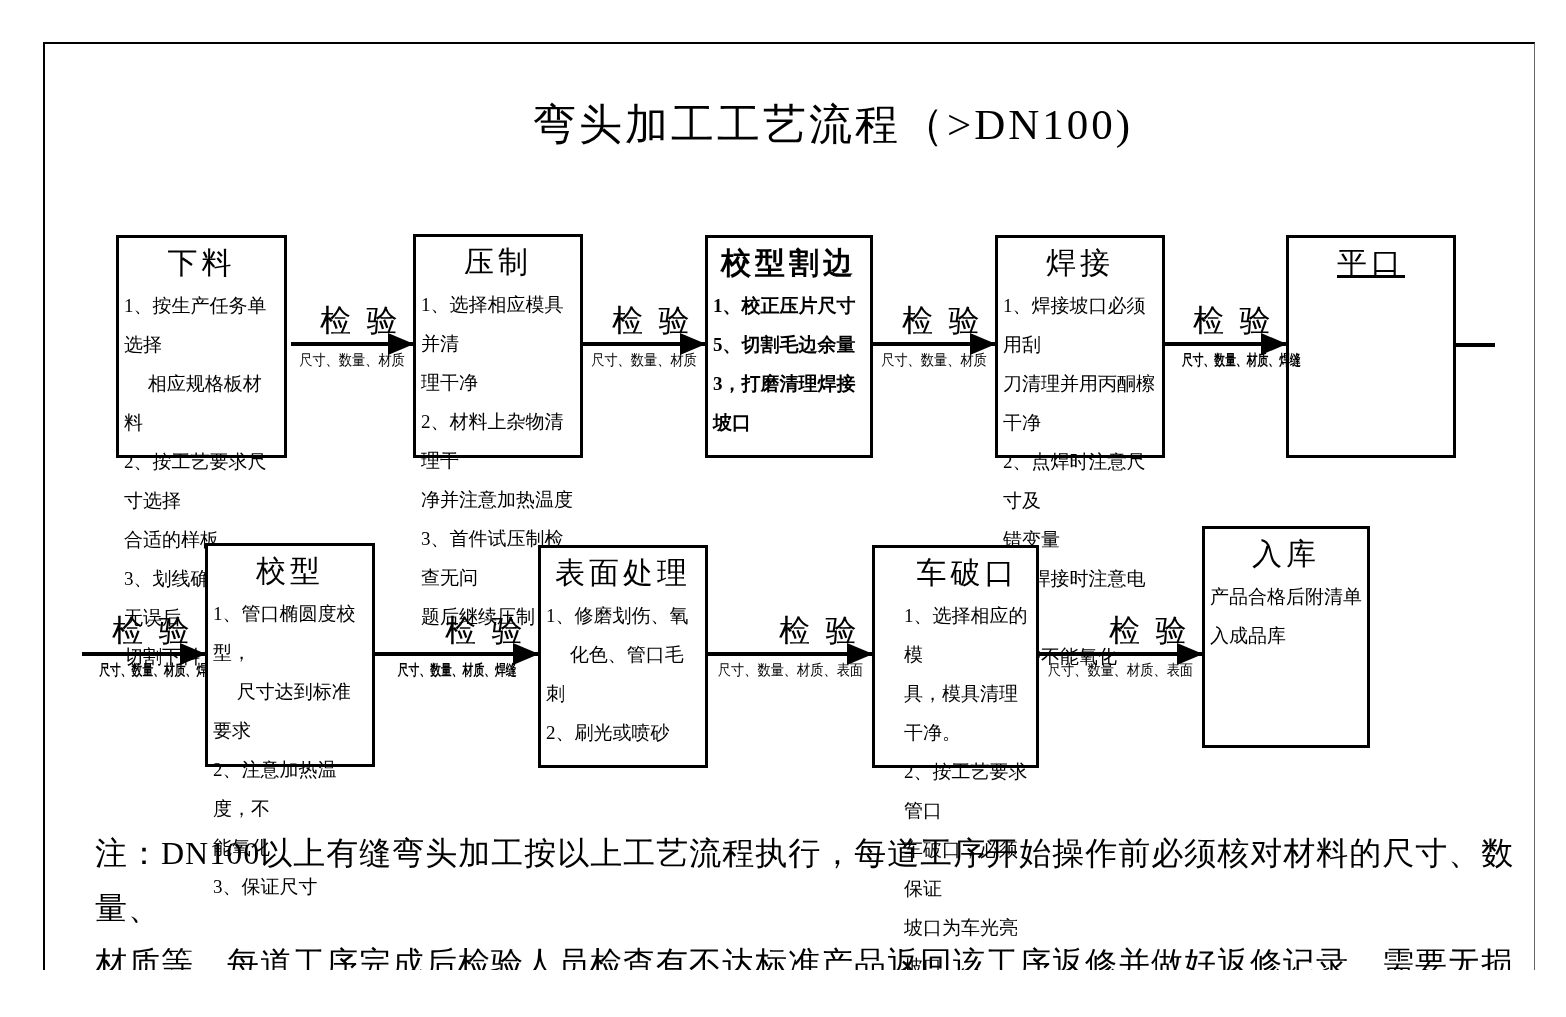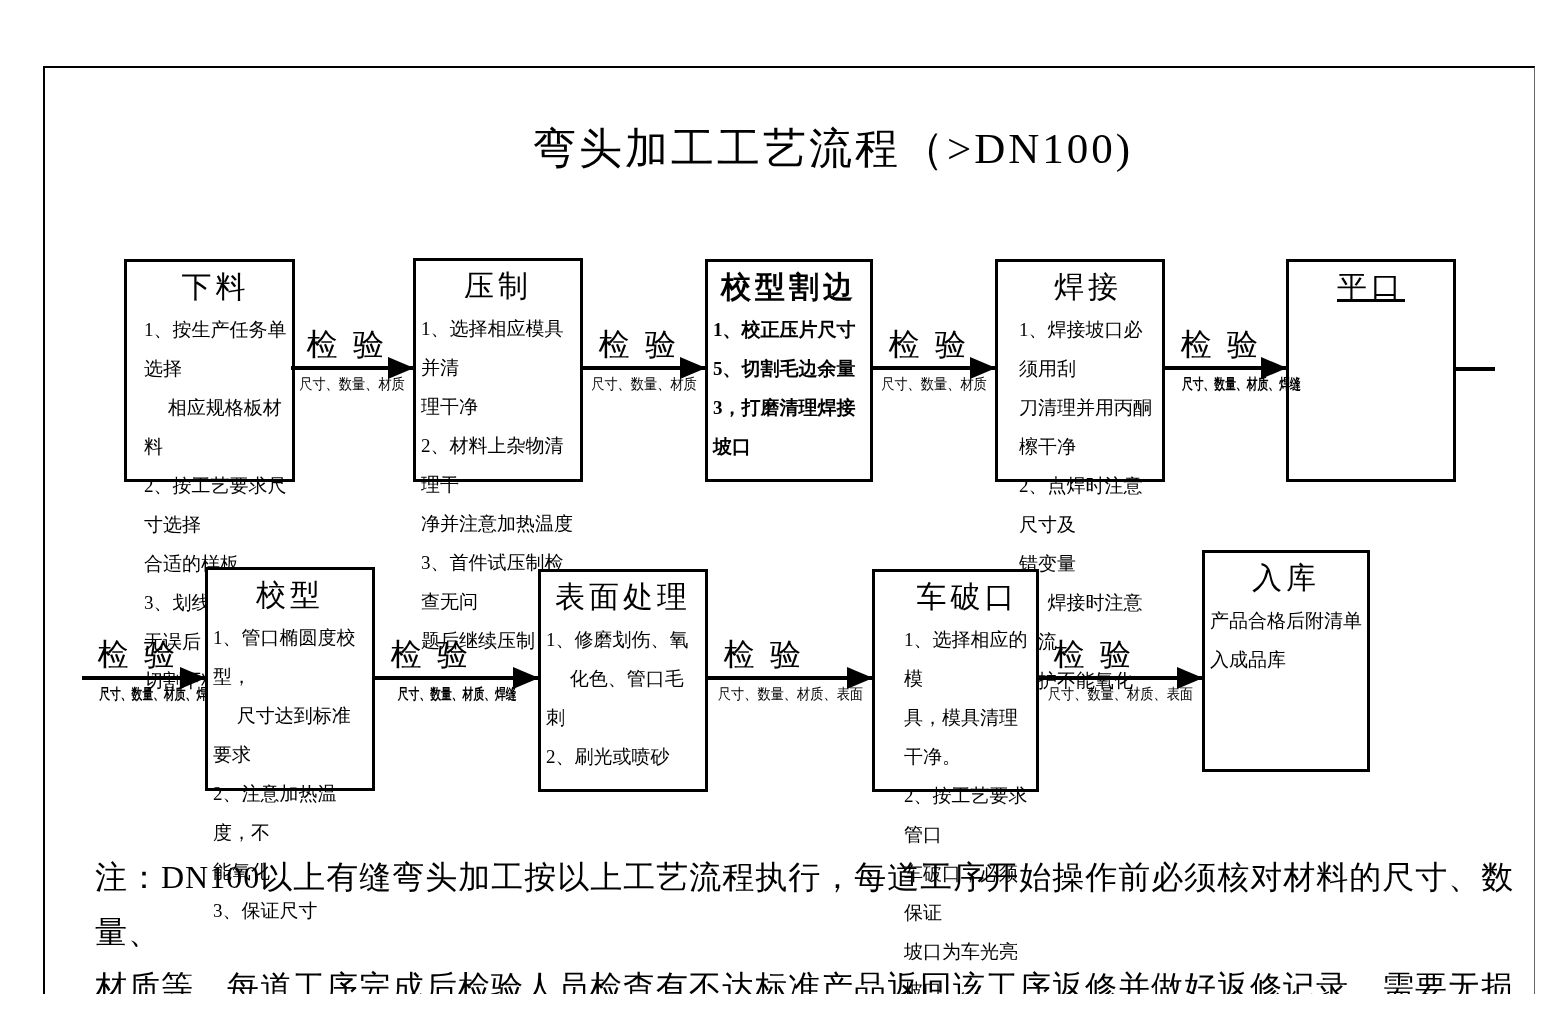--- a/index.html
+++ b/index.html
@@ -1,30 +1,30 @@
 <!DOCTYPE html>
 <html><head>
 <meta charset="utf-8">
 <style>
   html,body{margin:0;padding:0;background:#fff;}
   body{font-family:"Liberation Serif","DejaVu Serif",serif;color:#000;}
-  .canvas{position:relative;width:1566px;height:970px;background:#fff;overflow:hidden;margin-top:24px;}
+  .canvas{position:relative;width:1566px;height:970px;background:#fff;overflow:hidden;}
 
   .frame{position:absolute;left:43px;top:42px;width:1489px;height:975px;
          border-left:2px solid #000;border-top:2px solid #000;border-right:1px solid #666;}
 
   .title{position:absolute;left:433px;top:96px;width:800px;text-align:center;
          font-size:43px;letter-spacing:3px;white-space:nowrap;}
 
   .pbox{position:absolute;border:3px solid #000;background:#fff;box-sizing:border-box;}
   .pbox-title{text-align:center;font-size:30px;margin-top:5px;letter-spacing:4px;white-space:nowrap;}
   .pbox-body{font-size:19px;line-height:39px;padding:2px 4px 0 5px;white-space:pre-wrap;}
 
   .insp{position:absolute;}
-  .insp-label{text-align:left;font-size:31px;letter-spacing:0.5em;text-indent:0.5em;
+  .insp-label{text-align:right;font-size:31px;letter-spacing:0.5em;text-indent:0.5em;
               line-height:42px;white-space:nowrap;}
   .insp-line{position:relative;height:4px;background:#000;}
   .insp-head{position:absolute;right:-1px;top:-9px;width:0;height:0;
              border-left:26px solid #000;border-top:11px solid transparent;border-bottom:11px solid transparent;}
   .insp-criteria{text-align:center;font-size:15px;margin-top:5px;white-space:nowrap;
                  transform:scaleX(0.88);}
   .insp-criteria.condensed{font-weight:bold;transform:scaleX(0.72);}
 
   .plainline{position:absolute;height:4px;background:#000;}
 
@@ -35,21 +35,21 @@
 </style>
 </head>
 <body>
 
 <div class="canvas">
 
   <div class="frame"></div>
 
   <div class="title">弯头加工工艺流程（&gt;DN100)</div>
 
-  <div class="pbox" style="left:124px;top:235px;width:171px;height:223px;padding-left:12px;">
+  <div class="pbox" style="left:116px;top:235px;width:171px;height:223px;">
     <div class="pbox-title">下料</div>
     <div class="pbox-body">1、按生产任务单选择
 　 相应规格板材料
 2、按工艺要求尺寸选择
 合适的样板
 3、划线确认尺寸无误后
 切割下料</div>
   </div>
 
   <div class="pbox" style="left:413px;top:234px;width:170px;height:224px;">
@@ -62,21 +62,21 @@
 题后继续压制</div>
   </div>
 
   <div class="pbox" style="left:705px;top:235px;width:168px;height:223px;font-weight:bold;">
     <div class="pbox-title">校型割边</div>
     <div class="pbox-body">1、校正压片尺寸
 5、切割毛边余量
 3，打磨清理焊接坡口</div>
   </div>
 
-  <div class="pbox" style="left:995px;top:235px;width:170px;height:223px;padding-left:16px;">
+  <div class="pbox" style="left:995px;top:235px;width:170px;height:223px;">
     <div class="pbox-title">焊接</div>
     <div class="pbox-body">1、焊接坡口必须用刮
 刀清理并用丙酮檫干净
 2、点焊时注意尺寸及
 错变量
 6、焊接时注意电流、
 保护不能氧化</div>
   </div>
 
   <div class="pbox" style="left:1286px;top:235px;width:170px;height:223px;text-decoration:underline;">

